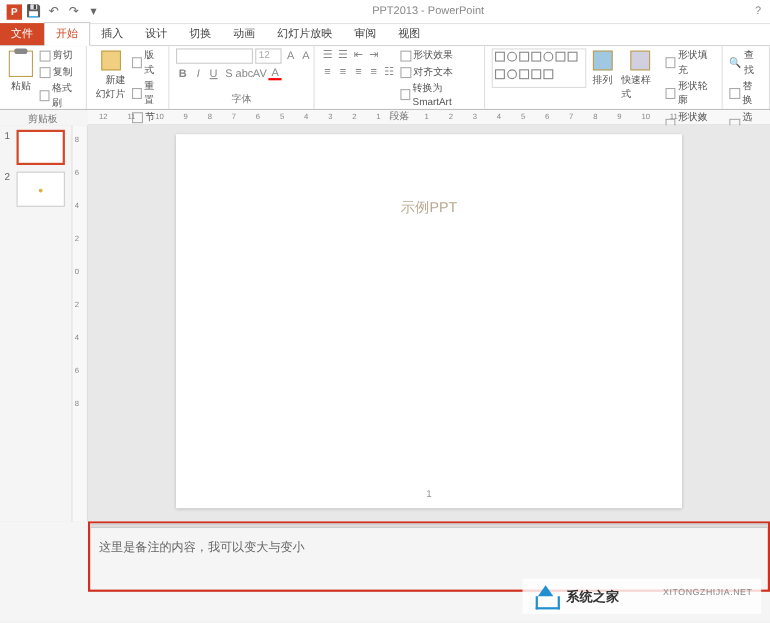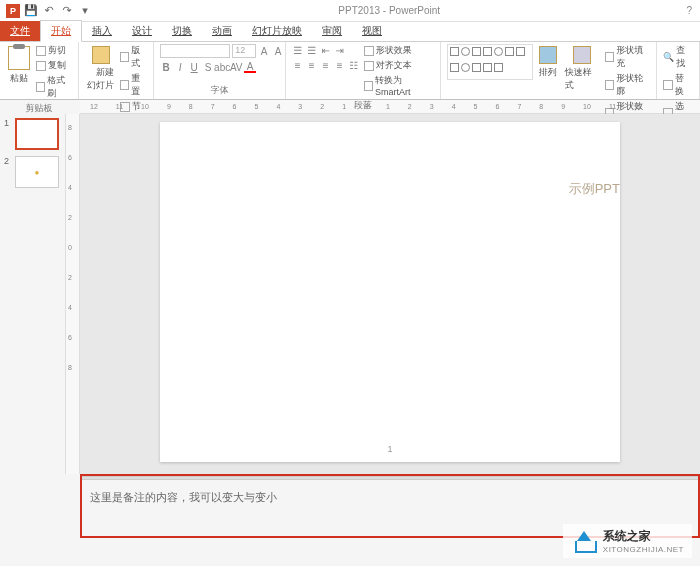--- a/index.html
+++ b/index.html
@@ -6,21 +6,21 @@
 body { width: 700px; height: 566px; background: #f5f5f5; position: relative; overflow: hidden; }
 
 .titlebar { height: 22px; background: #fff; display: flex; align-items: center; font-size: 10px; color: #666; border-bottom: 1px solid #e0e0e0; }
 .titlebar-left { display: flex; align-items: center; gap: 4px; padding-left: 6px; }
 .qat-icon { width: 14px; height: 14px; display: flex; align-items: center; justify-content: center; font-size: 11px; color: #666; }
 .app-icon { width: 14px; height: 14px; background: #d24726; display: flex; align-items: center; justify-content: center; color: #fff; font-size: 9px; font-weight: bold; }
 .titlebar-center { flex: 1; text-align: center; color: #888; font-size: 10px; }
 .titlebar-right { display: flex; gap: 8px; padding-right: 8px; color: #888; }
 
 .tabs { height: 20px; background: #fff; display: flex; align-items: flex-end; font-size: 10px; border-bottom: 1px solid #d0d0d0; }
-.tab { padding: 3px 10px; color: #444; cursor: pointer; text-decoration: underline; }
+.tab { padding: 3px 10px; color: #444; cursor: pointer; }
 .tab-file { background: #d24726; color: #fff; }
 .tab-active { color: #d24726; border: 1px solid #d0d0d0; border-bottom: 1px solid #fff; margin-bottom: -1px; background: #fff; }
 
 .ribbon { height: 58px; background: #fff; display: flex; border-bottom: 1px solid #c0c0c0; font-size: 9px; color: #555; }
 .rgroup { border-right: 1px solid #e0e0e0; padding: 2px 6px; display: flex; flex-direction: column; justify-content: space-between; }
 .rgroup-label { text-align: center; font-size: 9px; color: #777; padding-top: 2px; }
 .rgroup-body { display: flex; gap: 4px; align-items: flex-start; flex: 1; }
 .rbtn-large { display: flex; flex-direction: column; align-items: center; gap: 2px; padding: 2px; cursor: pointer; }
 .rbtn-large .ricon { width: 18px; height: 18px; background: #f0d080; border: 1px solid #c0a050; }
 .paste-icon { width: 22px; height: 24px; background: #fff; border: 1px solid #c0a050; position: relative; }
@@ -46,34 +46,34 @@
 .thumb { width: 44px; height: 32px; background: #fff; border: 1px solid #ccc; cursor: pointer; }
 .thumb.active { border: 2px solid #d24726; }
 .thumb.t2 { display: flex; align-items: center; justify-content: center; }
 .thumb.t2::before { content: "●"; color: #e0b040; font-size: 8px; }
 
 .ruler-v { width: 14px; background: #f8f8f8; border-right: 1px solid #ddd; position: relative; font-size: 7px; color: #888; }
 .ruler-v span { position: absolute; left: 2px; }
 
 .canvas-area { flex: 1; background: #e8e8e8; position: relative; overflow: hidden; display: flex; justify-content: center; padding-top: 8px; }
 .slide { width: 460px; height: 340px; background: #fff; box-shadow: 0 1px 3px rgba(0,0,0,0.2); position: relative; }
-.slide-title { position: absolute; top: 58px; width: 100%; text-align: right; font-size: 13px; color: #b8a890; }
+.slide-title { position: absolute; top: 58px; width: 100%; text-align: center; font-size: 13px; color: #b8a890; }
 .slide-num { position: absolute; bottom: 8px; width: 100%; text-align: center; font-size: 9px; color: #999; }
 
 .notes-wrap { margin-left: 80px; border: 2px solid #d03020; height: 64px; background: #f5f5f5; position: relative; }
 .notes-divider { height: 4px; background: #ddd; border-top: 1px solid #ccc; border-bottom: 1px solid #ccc; cursor: ns-resize; }
 .notes-area { padding: 10px 8px; font-size: 11px; color: #666; }
 
 .watermark { position: absolute; right: 8px; bottom: 8px; display: flex; align-items: center; gap: 6px; background: rgba(255,255,255,0.8); padding: 4px 8px; }
 .wm-icon { width: 26px; height: 24px; position: relative; }
 .wm-icon::before { content: ""; position: absolute; bottom: 0; left: 4px; width: 18px; height: 10px; border: 2px solid #2090d0; border-top: none; }
 .wm-icon::after { content: ""; position: absolute; top: 2px; left: 6px; border-left: 7px solid transparent; border-right: 7px solid transparent; border-bottom: 10px solid #2090d0; }
-.wm-text { display: flex; flex-direction: column; }
+.wm-text { display: flex; flex-direction: row; }
 .wm-cn { font-size: 12px; font-weight: bold; color: #333; }
-.wm-en { font-size: 8px; color: #888; letter-spacing: 0.5px; }
+.wm-en { font-size: 8px; color: #888; letter-spacing: 0.5px; margin-left: 40px; }
 </style>
 </head>
 <body>
 
 <div class="titlebar">
   <div class="titlebar-left">
     <div class="app-icon">P</div>
     <div class="qat-icon">💾</div>
     <div class="qat-icon">↶</div>
     <div class="qat-icon">↷</div>

